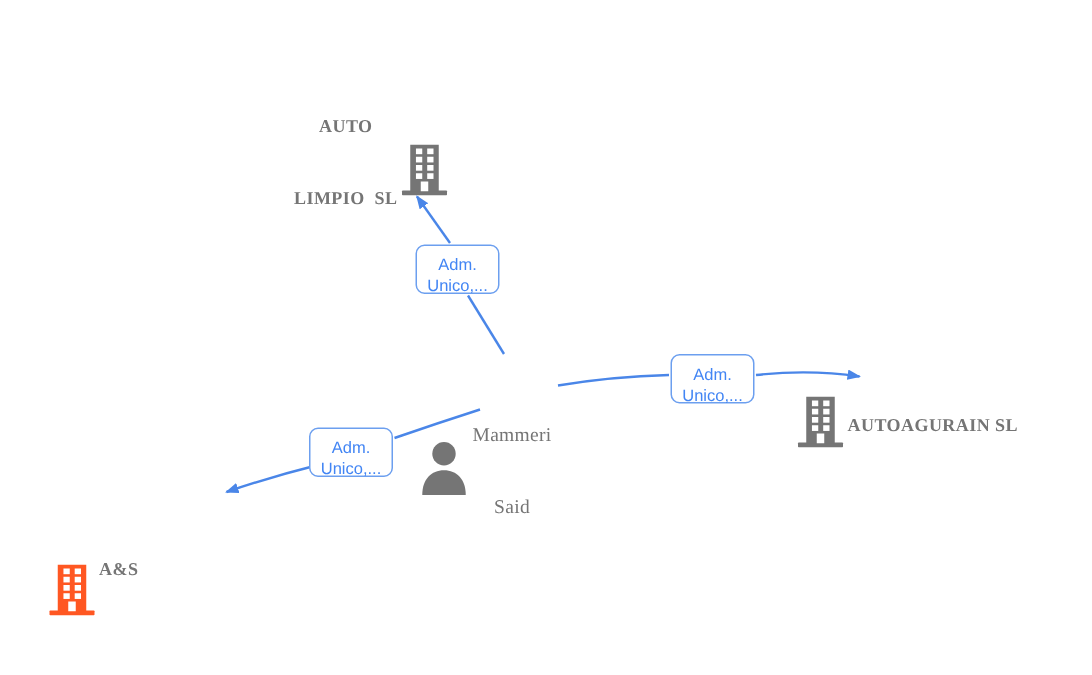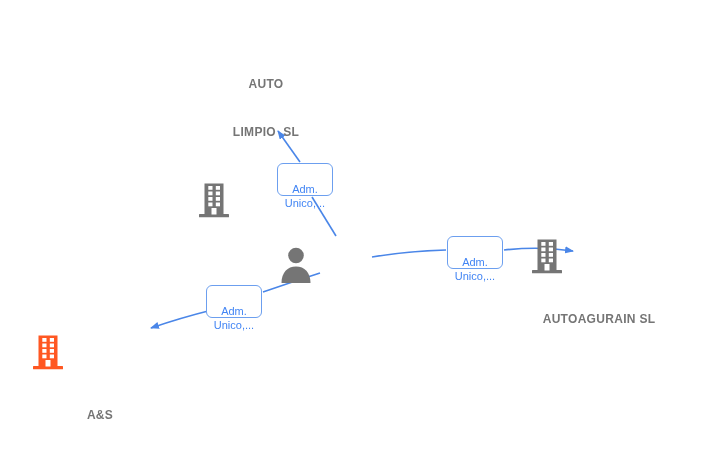--- a/index.html
+++ b/index.html
@@ -6,41 +6,41 @@
   .canvas{
     position:relative;width:728px;height:450px;background:#fff;overflow:hidden;
     font-family:"Liberation Sans",sans-serif;
   }
   
   .edges{position:absolute;left:0;top:0;z-index:1;}
   .edge{fill:none;stroke:var(--c-edge,#4A86E8);stroke-width:1.6px;}
   #arrowhead path{fill:var(--c-edge,#4A86E8);stroke:none;}
   
   .node{
-    position:absolute;z-index:2;display:flex;flex-direction:column;
-    width:140px;cursor:pointer;
+    position:absolute;z-index:2;display:flex;align-items:center;
+    width:140px;cursor:pointer;font-family:Liberation Serif, serif;
   }
   .node .icon{display:block;line-height:0;}
   .node .icon svg{color:var(--c-node-gray,#757575);}
   .node.highlight .icon svg{color:var(--c-highlight,#FF5722);}
   .nlabel{
     text-align:center;color:var(--c-node-gray,#757575);
     font-size:12px;font-weight:bold;line-height:16px;white-space:pre;letter-spacing:.3px;
   }
   .node.person .nlabel{font-weight:normal;font-size:13px;letter-spacing:.2px;}
   .node.company-top .icon{margin-top:10px;}
   .node.company-bottom .nlabel{margin-top:5px;}
   .node.person .icon{margin-top:0;}
   .node.person .nlabel{margin-top:4px;}
   
   .edge-label{
     position:absolute;z-index:3;width:56px;height:33px;box-sizing:border-box;
     background:#fff;border:1.5px solid var(--c-edge-label-border,#6C9FEF);border-radius:6px;
     color:var(--c-edge-label-text,#4285F4);font-size:11px;line-height:14px;text-align:center;
-    padding-top:18px;cursor:pointer;
+    padding-top:6px;cursor:pointer;
   }
   
   .logo{position:absolute;right:3px;bottom:2px;z-index:4;cursor:pointer;white-space:nowrap;}
   .logo-copy{
     color:var(--c-logo-copyright,#2E7F8F);font-size:14px;vertical-align:2px;margin-right:3px;
   }
   .logo-brand{font-family:"DejaVu Serif",serif;font-style:italic;font-size:17px;}
   .logo-e{color:var(--c-logo-first,#2BA9DF);}
   .logo-rest{color:var(--c-logo-rest,#E87E2A);}
 </style>
@@ -135,20 +135,24 @@
     </div>
   </div>
 
   <div class="node person" style="left:277px;top:246px;">
     <span class="icon">
       <svg width="38" height="38" viewBox="0 0 38 38" fill="currentColor">
         <circle cx="19" cy="9.5" r="7.8"></circle>
         <path d="M4.5,37 C4.5,26.5 10.5,20.5 19,20.5 C27.5,20.5 33.5,26.5 33.5,37 Z"></path>
       </svg>
     </span>
+    <div class="nlabel">
+      <div>Mammeri</div>
+      <div>Said</div>
+    </div>
   </div>
 
   <div class="edge-label" style="left:277px;top:163px;">
     <div>Adm.</div>
     <div>Unico,...</div>
   </div>
   <div class="edge-label" style="left:206px;top:285px;">
     <div>Adm.</div>
     <div>Unico,...</div>
   </div>

